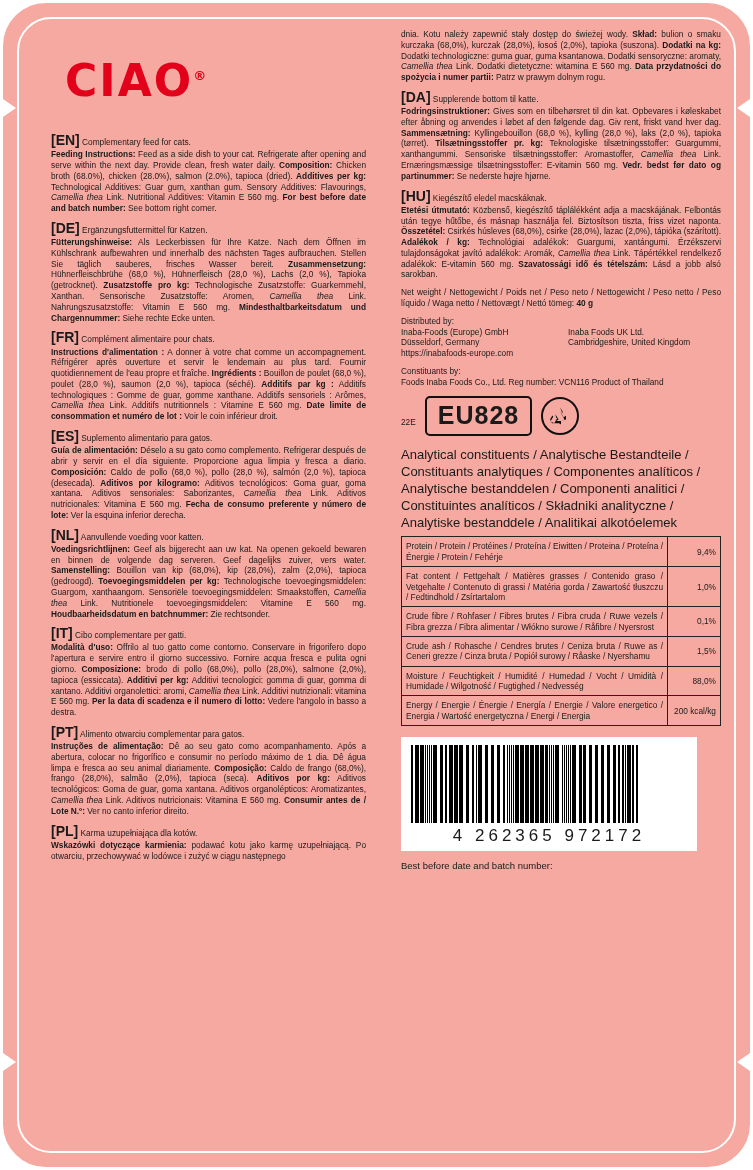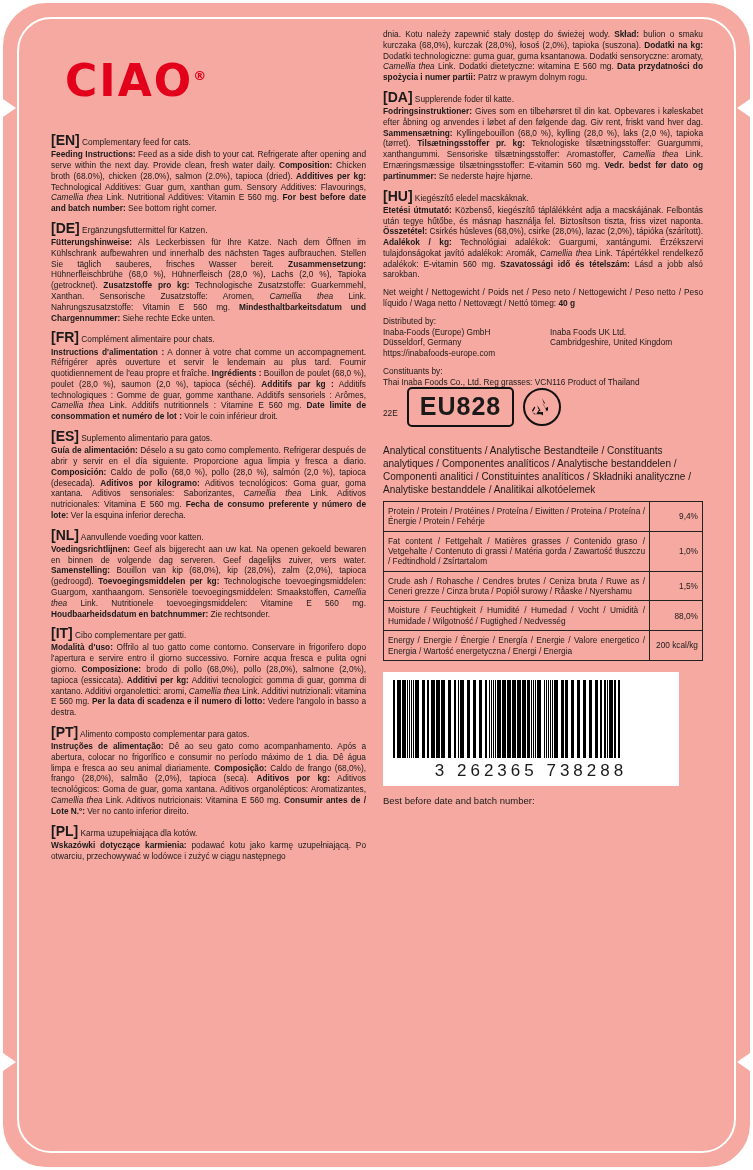--- a/index.html
+++ b/index.html
@@ -41,55 +41,55 @@
   .logo .reg{font-size:13px;vertical-align:super;letter-spacing:0;}
 
   .col{
     position:absolute;
     font-size:8.3px;
     line-height:1.30;
     color:#1a1a1a;
     text-align:justify;
   }
   .col.left{left:48px;top:128px;width:315px;}
-  .col.right{left:380px;top:26px;width:320px;}
+  .col.right{left:398px;top:26px;width:320px;}
 
   .lang{margin-bottom:5px;}
   .tag{font-size:14px;font-weight:bold;}
   b{font-weight:bold;}
   i{font-style:italic;}
 
   
   .netwt{margin-top:7px;}
   .distrib{margin-top:7px;}
   .dist-grid{display:flex;gap:14px;}
   .dist-grid > div{flex:1;}
   .manu{margin-top:7px;}
 
   .eu-row{
-    display:flex;align-items:center;gap:9px;
+    display:flex;align-items:center;gap:9px;margin-top:9px;
   }
   .ee-code{font-size:8.3px;padding-top:12px;}
   .eu-box{
     border:2.2px solid #111;
     border-radius:5px;
     padding:1px 11px 2px 11px;
     font-size:25px;
     font-weight:bold;
     letter-spacing:1px;
     font-family:"Liberation Sans", sans-serif;
     background:transparent;
   }
   .recycle{
     width:34px;height:34px;border:2.2px solid #111;border-radius:50%;
     display:flex;align-items:center;justify-content:center;
     font-size:19px;line-height:1;
   }
   .analytical{
-    margin-top:17px;font-size:10px;line-height:1.30;text-align:left;
+    margin-top:11px;font-size:13px;line-height:1.30;text-align:left;
   }
   table.nutri{
     margin-top:5px;
     border-collapse:collapse;
     width:100%;
     font-size:8.3px;
   }
   table.nutri td{
     border:1px solid #222;
     padding:4px 4px;
@@ -155,37 +155,37 @@
       <span> Aanvullende voeding voor katten.</span><br>
       <span><b>Voedingsrichtlijnen:</b> Geef als bijgerecht aan uw kat. Na openen gekoeld bewaren en binnen de volgende dag serveren. Geef dagelijks zuiver, vers water. <b>Samenstelling:</b> Bouillon van kip (68,0%), kip (28,0%), zalm (2,0%), tapioca (gedroogd). <b>Toevoegingsmiddelen per kg:</b> Technologische toevoegingsmiddelen: Guargom, xanthaangom. Sensoriële toevoegingsmiddelen: Smaakstoffen, <i>Camellia thea</i> Link. Nutritionele toevoegingsmiddelen: Vitamine E 560 mg. <b>Houdbaarheidsdatum en batchnummer:</b> Zie rechtsonder.</span>
     </div>
     <div class="lang">
       <span class="tag">[IT]</span>
       <span> Cibo complementare per gatti.</span><br>
       <span><b>Modalità d'uso:</b> Offrilo al tuo gatto come contorno. Conservare in frigorifero dopo l'apertura e servire entro il giorno successivo. Fornire acqua fresca e pulita ogni giorno. <b>Composizione:</b> brodo di pollo (68,0%), pollo (28,0%), salmone (2,0%), tapioca (essiccata). <b>Additivi per kg:</b> Additivi tecnologici: gomma di guar, gomma di xantano. Additivi organolettici: aromi, <i>Camellia thea</i> Link. Additivi nutrizionali: vitamina E 560 mg. <b>Per la data di scadenza e il numero di lotto:</b> Vedere l'angolo in basso a destra.</span>
     </div>
     <div class="lang">
       <span class="tag">[PT]</span>
-      <span> Alimento composto complementar para gatos.</span><br>
+      <span> Alimento otwarciu complementar para gatos.</span><br>
       <span><b>Instruções de alimentação:</b> Dê ao seu gato como acompanhamento. Após a abertura, colocar no frigorífico e consumir no período máximo de 1 dia. Dê água limpa e fresca ao seu animal diariamente. <b>Composição:</b> Caldo de frango (68,0%), frango (28,0%), salmão (2,0%), tapioca (seca). <b>Aditivos por kg:</b> Aditivos tecnológicos: Goma de guar, goma xantana. Aditivos organolépticos: Aromatizantes, <i>Camellia thea</i> Link. Aditivos nutricionais: Vitamina E 560 mg. <b>Consumir antes de / Lote N.º:</b> Ver no canto inferior direito.</span>
     </div>
     <div class="lang">
       <span class="tag">[PL]</span>
       <span> Karma uzupełniająca dla kotów.</span><br>
       <span><b>Wskazówki dotyczące karmienia:</b> podawać kotu jako karmę uzupełniającą. Po otwarciu, przechowywać w lodówce i zużyć w ciągu następnego</span>
     </div>
   </div>
 
   <div class="col right">
     <div class="lang">
       <span>dnia. Kotu należy zapewnić stały dostęp do świeżej wody. <b>Skład:</b> bulion o smaku kurczaka (68,0%), kurczak (28,0%), łosoś (2,0%), tapioka (suszona). <b>Dodatki na kg:</b> Dodatki technologiczne: guma guar, guma ksantanowa. Dodatki sensoryczne: aromaty, <i>Camellia thea</i> Link. Dodatki dietetyczne: witamina E 560 mg. <b>Data przydatności do spożycia i numer partii:</b> Patrz w prawym dolnym rogu.</span>
     </div>
     <div class="lang">
       <span class="tag">[DA]</span>
-      <span> Supplerende foder til katte.</span><br>
+      <span> Supplerende bottom til katte.</span><br>
       <span><b>Fodringsinstruktioner:</b> Gives som en tilbehørsret til din kat. Opbevares i køleskabet efter åbning og anvendes i løbet af den følgende dag. Giv rent, friskt vand hver dag. <b>Sammensætning:</b> Kyllingebouillon (68,0 %), kylling (28,0 %), laks (2,0 %), tapioka (tørret). <b>Tilsætningsstoffer pr. kg:</b> Teknologiske tilsætningsstoffer: Guargummi, xanthangummi. Sensoriske tilsætningsstoffer: Aromastoffer, <i>Camellia thea</i> Link. Ernæringsmæssige tilsætningsstoffer: E-vitamin 560 mg. <b>Vedr. bedst før dato og partinummer:</b> Se nederste højre hjørne.</span>
     </div>
     <div class="lang">
       <span class="tag">[HU]</span>
       <span> Kiegészítő eledel macskáknak.</span><br>
       <span><b>Etetési útmutató:</b> Közbenső, kiegészítő táplálékként adja a macskájának. Felbontás után tegye hűtőbe, és másnap használja fel. Biztosítson tiszta, friss vizet naponta. <b>Összetétel:</b> Csirkés húsleves (68,0%), csirke (28,0%), lazac (2,0%), tápióka (szárított). <b>Adalékok / kg:</b> Technológiai adalékok: Guargumi, xantángumi. Érzékszervi tulajdonságokat javító adalékok: Aromák, <i>Camellia thea</i> Link. Tápértékkel rendelkező adalékok: E-vitamin 560 mg. <b>Szavatossági idő és tételszám:</b> Lásd a jobb alsó sarokban.</span>
     </div>
 
     <div class="netwt">
       <span>Net weight / Nettogewicht / Poids net / Peso neto / Nettogewicht / Peso netto / Peso líquido / Waga netto / Nettovægt / Nettó tömeg:</span>
@@ -195,21 +195,21 @@
     <div class="distrib">
       <div>Distributed by:</div>
       <div class="dist-grid">
         <div>Inaba-Foods (Europe) GmbH<br>Düsseldorf, Germany<br>https://inabafoods-europe.com</div>
         <div>Inaba Foods UK Ltd.<br>Cambridgeshire, United Kingdom</div>
       </div>
     </div>
 
     <div class="manu">
       <div>Constituants by:</div>
-      <div>Thai Inaba Foods Co., Ltd. Reg grasses: VCN116 Product of Thailand</div>
+      <div>Foods Inaba Foods Co., Ltd. Reg number: VCN116 Product of Thailand</div>
     </div>
 
     <div class="eu-row">
       <div class="ee-code">22E</div>
       <div class="eu-box">EU828</div>
       <div class="recycle">
         <svg width="24" height="24" viewBox="0 0 24 24" aria-hidden="true">
           <path d="M12 3.2 L15.2 8.6 L12.9 8.6 L15.6 13.2 L18 11.8 L18 15.6 L14.4 16.6 L16.5 15.4 L12.6 8.6 L14 8.6 Z" fill="#111"></path>
           <path d="M7.4 10.2 L10.6 15.6 L8.3 16.9 L13 16.9 L13 20.6 L11 19.2 L6.2 19.2 L9.3 13.9 L8.2 13.9 Z" fill="#111"></path>
           <path d="M5.3 12.4 L2.6 17.2 L6.1 19.2 L4 19.2 L2 15.6 L4.4 11.4 Z" fill="#111"></path>
@@ -223,20 +223,24 @@
       <tbody>
         <tr>
           <td>Protein / Protein / Protéines / Proteína / Eiwitten / Proteina / Proteína / Énergie / Protein / Fehérje</td>
           <td class="val">9,4%</td>
         </tr>
         <tr>
           <td>Fat content / Fettgehalt / Matières grasses / Contenido graso / Vetgehalte / Contenuto di grassi / Matéria gorda / Zawartość tłuszczu / Fedtindhold / Zsírtartalom</td>
           <td class="val">1,0%</td>
         </tr>
         <tr>
+          <td>Crude fibre / Rohfaser / Fibres brutes / Fibra cruda / Ruwe vezels / Fibra grezza / Fibra alimentar / Włókno surowe / Råfibre / Nyersrost</td>
+          <td class="val">0,1%</td>
+        </tr>
+        <tr>
           <td>Crude ash / Rohasche / Cendres brutes / Ceniza bruta / Ruwe as / Ceneri grezze / Cinza bruta / Popiół surowy / Råaske / Nyershamu</td>
           <td class="val">1,5%</td>
         </tr>
         <tr>
           <td>Moisture / Feuchtigkeit / Humidité / Humedad / Vocht / Umidità / Humidade / Wilgotność / Fugtighed / Nedvesség</td>
           <td class="val">88,0%</td>
         </tr>
         <tr>
           <td>Energy / Energie / Énergie / Energía / Energie / Valore energetico / Energia / Wartość energetyczna / Energi / Energia</td>
           <td class="val">200 kcal/kg</td>
@@ -350,18 +354,18 @@
           <i style="width:2px"></i>
           <i style="width:1px;background:transparent"></i>
           <i style="width:1px"></i>
           <i style="width:1px;background:transparent"></i>
           <i style="width:4px"></i>
           <i style="width:1px;background:transparent"></i>
           <i style="width:2px"></i>
           <i style="width:2px;background:transparent"></i>
           <i style="width:2px"></i>
         </div>
-      <div class="bc-digits">3  262365  738288</div>
+      <div class="bc-digits">4  262365  972172</div>
     </div>
 
     <div class="bbd">Best before date and batch number:</div>
   </div>
 </div>
 
 </body></html>

